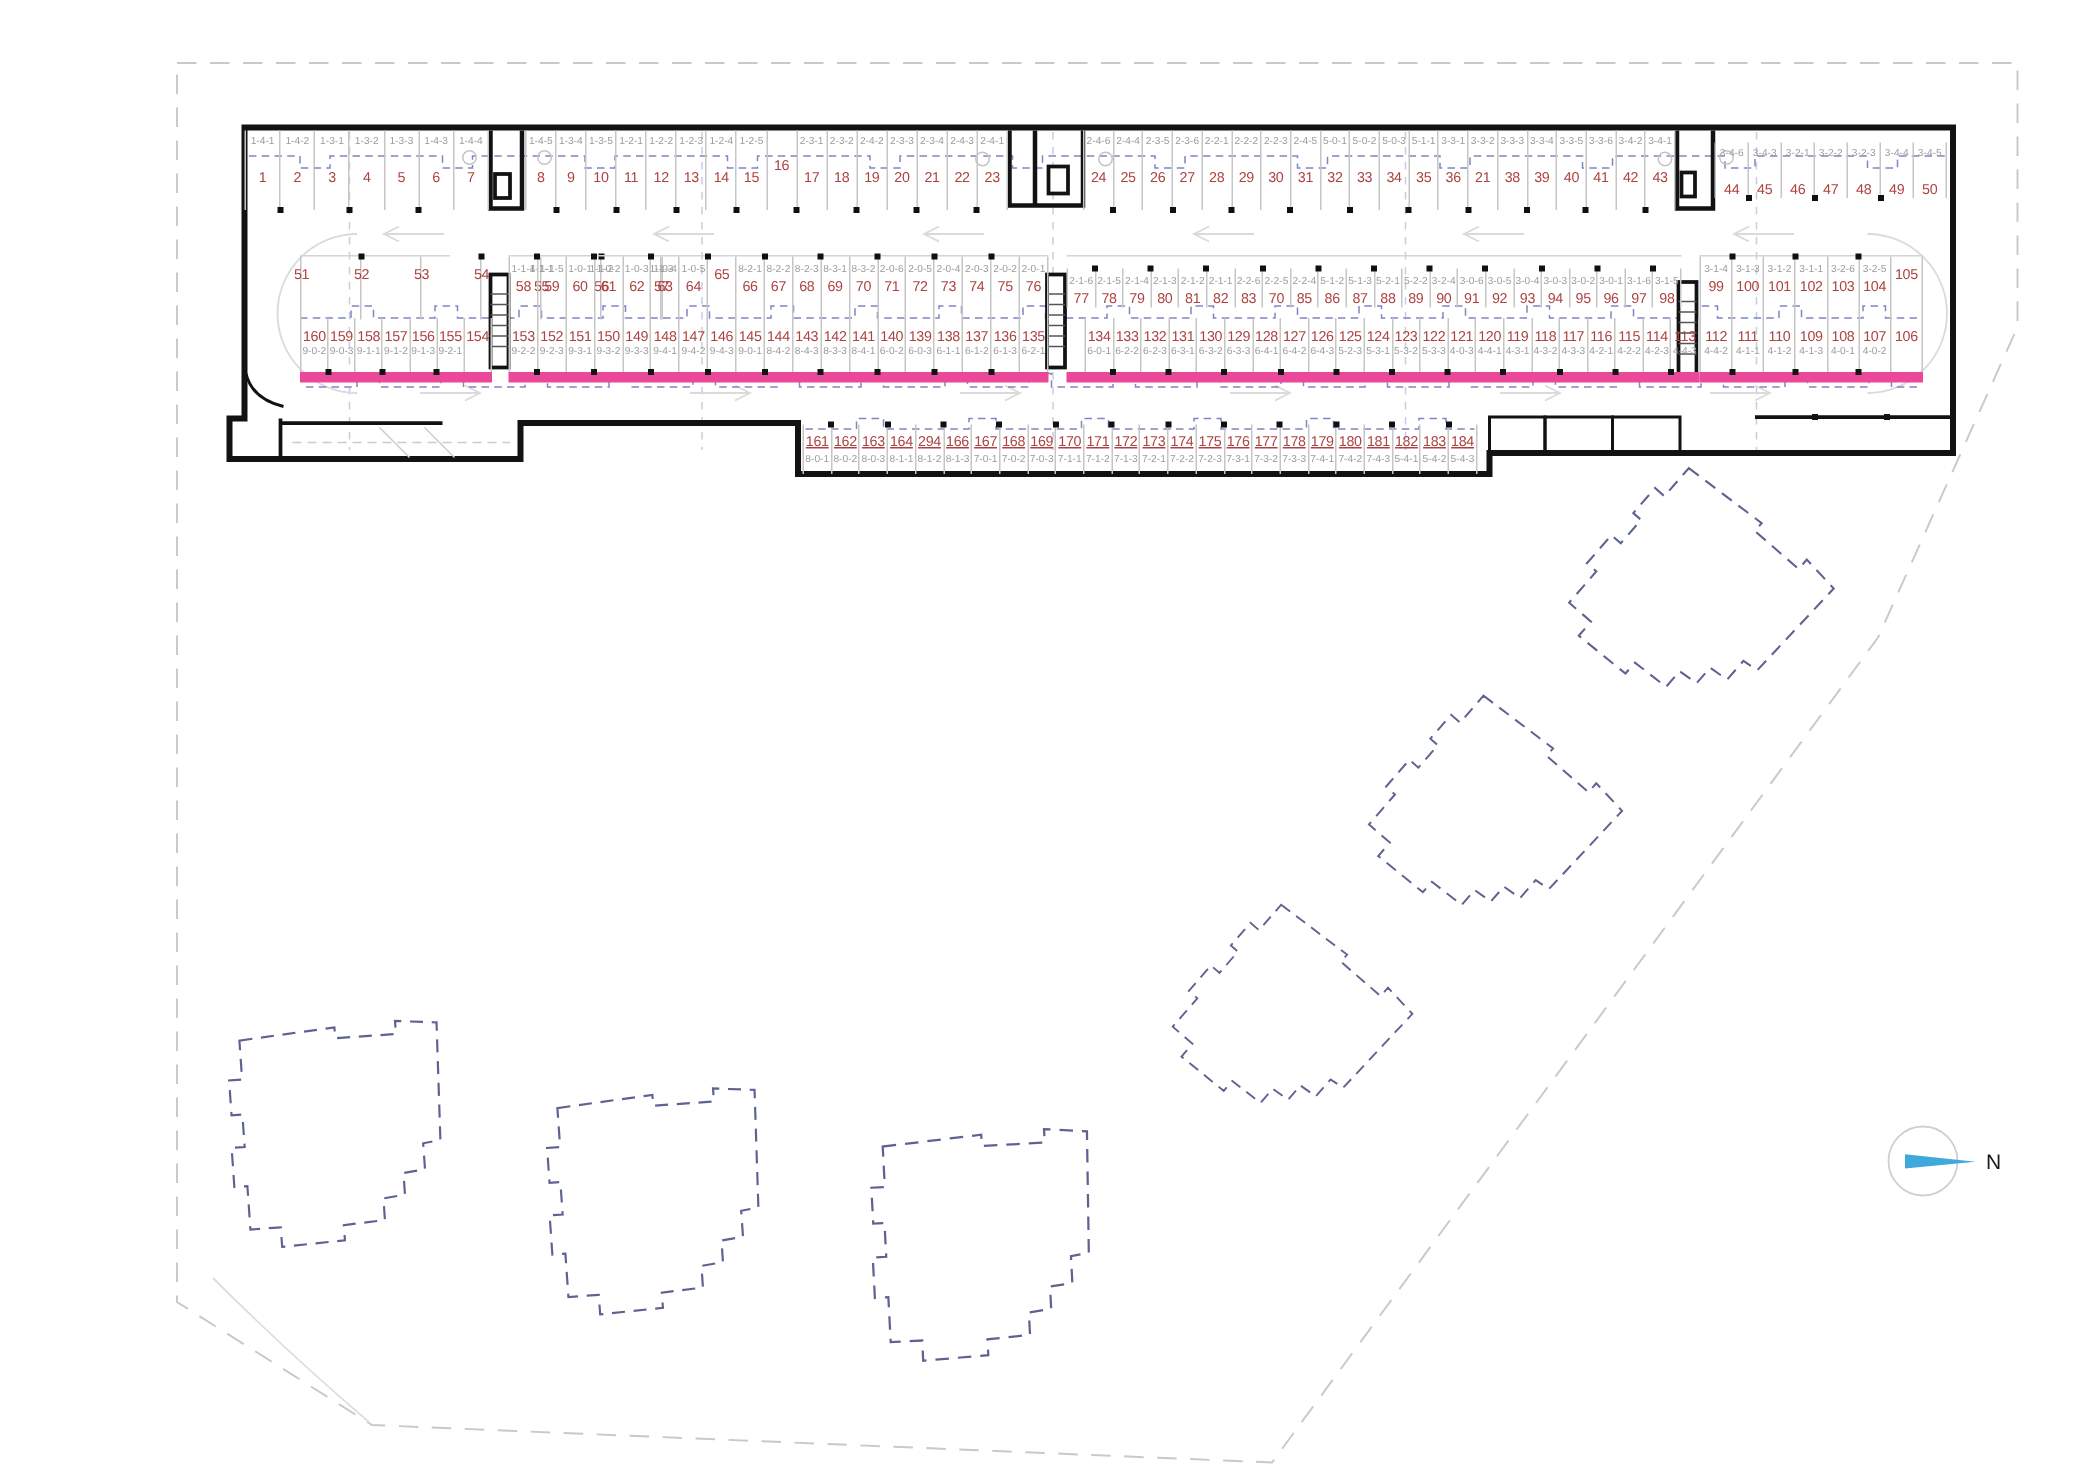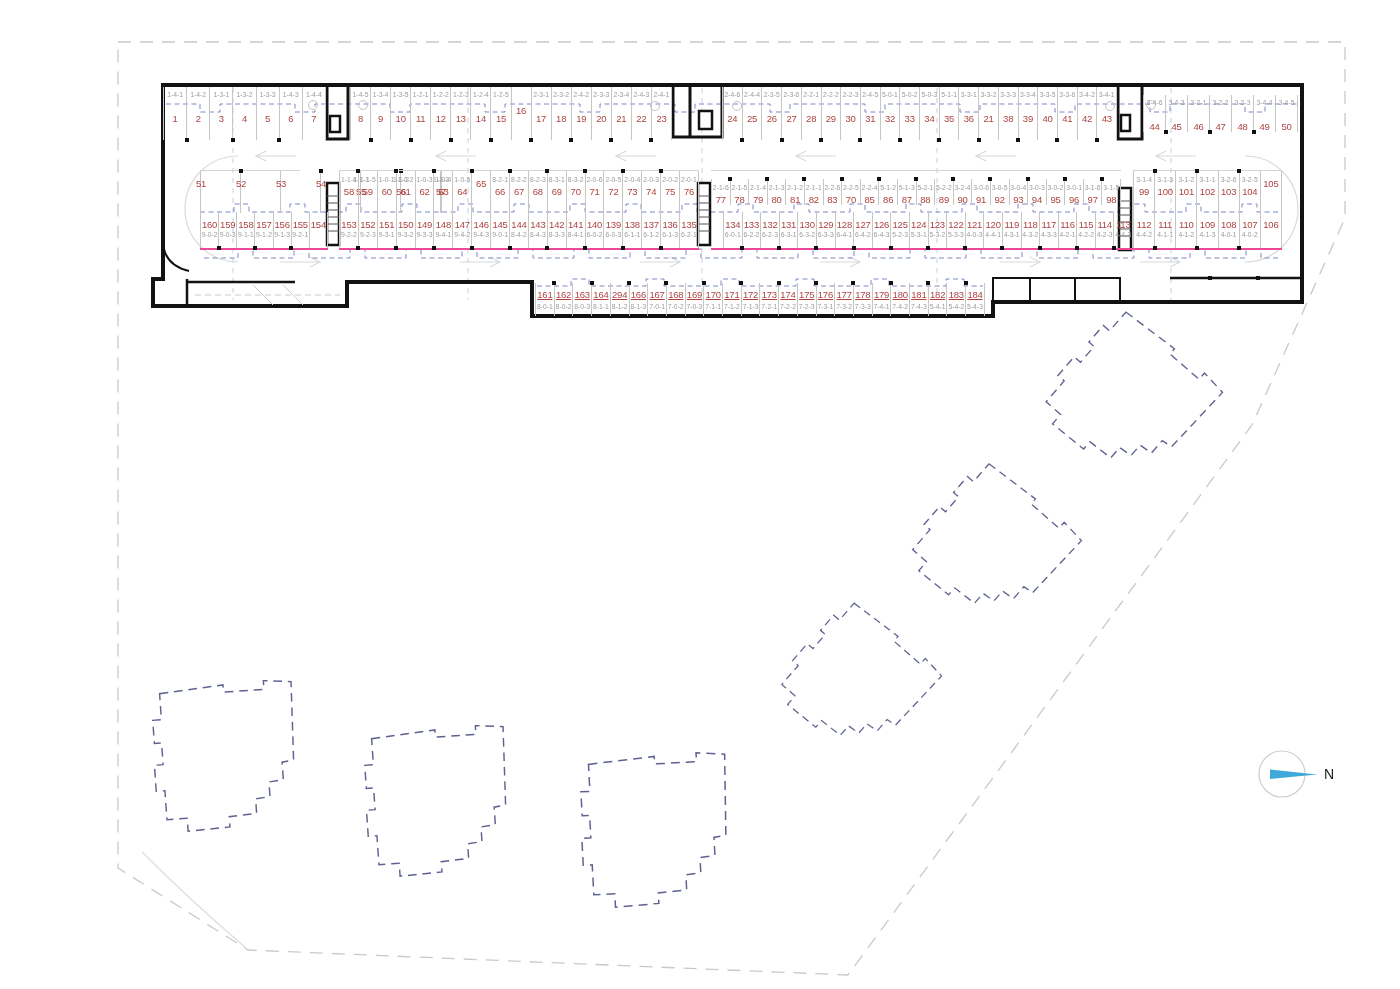--- a/index.html
+++ b/index.html
@@ -10,21 +10,21 @@
   .cell{flex:1 1 0;position:relative;display:flex;flex-direction:column;align-items:center;
         border-left:1px solid #c6c6c6;min-width:0;}
   .row-seg .cell:last-child{border-right:1px solid #c6c6c6;}
   .num{font-size:9.5px;line-height:10px;color:#ac4340;white-space:nowrap;letter-spacing:-0.2px;z-index:2;}
   .unit{font-size:6.8px;line-height:8px;color:#9c9c9c;white-space:nowrap;z-index:2;}
   .top .unit{margin-top:4px;}
   .top .num{margin-top:15px;}
   .midup{border-top:1px solid #d4d4d4;}
   .midup .unit{margin-top:5px;}
   .midup .num{margin-top:3px;}
-  .middown{border-bottom:2px solid #ec4899;}
+  .middown{border-bottom:7px solid #ec4899;}
   .middown .num{margin-top:8px;}
   .middown .unit{margin-top:1px;}
   .bottomrow .num{margin-top:7px;text-decoration:underline;}
   .bottomrow .unit{margin-top:3px;}
   .tick{position:absolute;left:-2.5px;width:4px;height:4px;background:#101010;z-index:3;}
   .tick-top{top:-2px;}
   .tick-bottom{bottom:-2px;}
   .prop{fill:none;stroke:#c9c9c9;stroke-width:1.3;stroke-dasharray:13,9;}
   .bldg{fill:none;stroke:#5d6390;stroke-width:1;stroke-dasharray:6,4;vector-effect:non-scaling-stroke;}
   .blueline{fill:none;stroke:#7d87c5;stroke-width:1;stroke-dasharray:5,3.5;}

